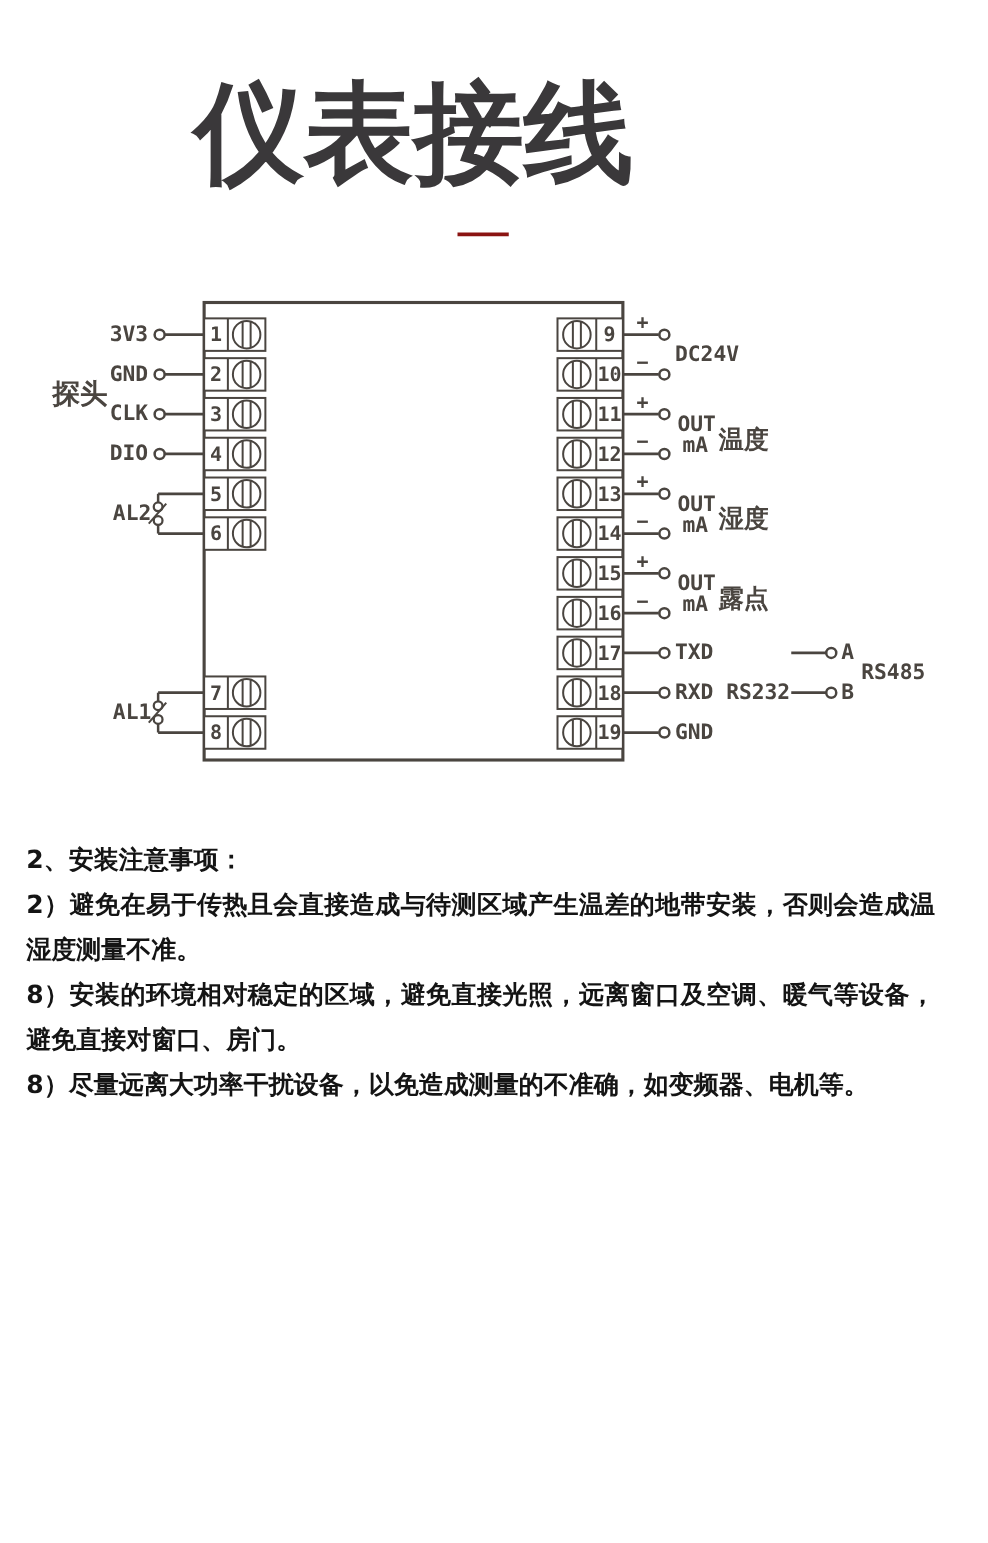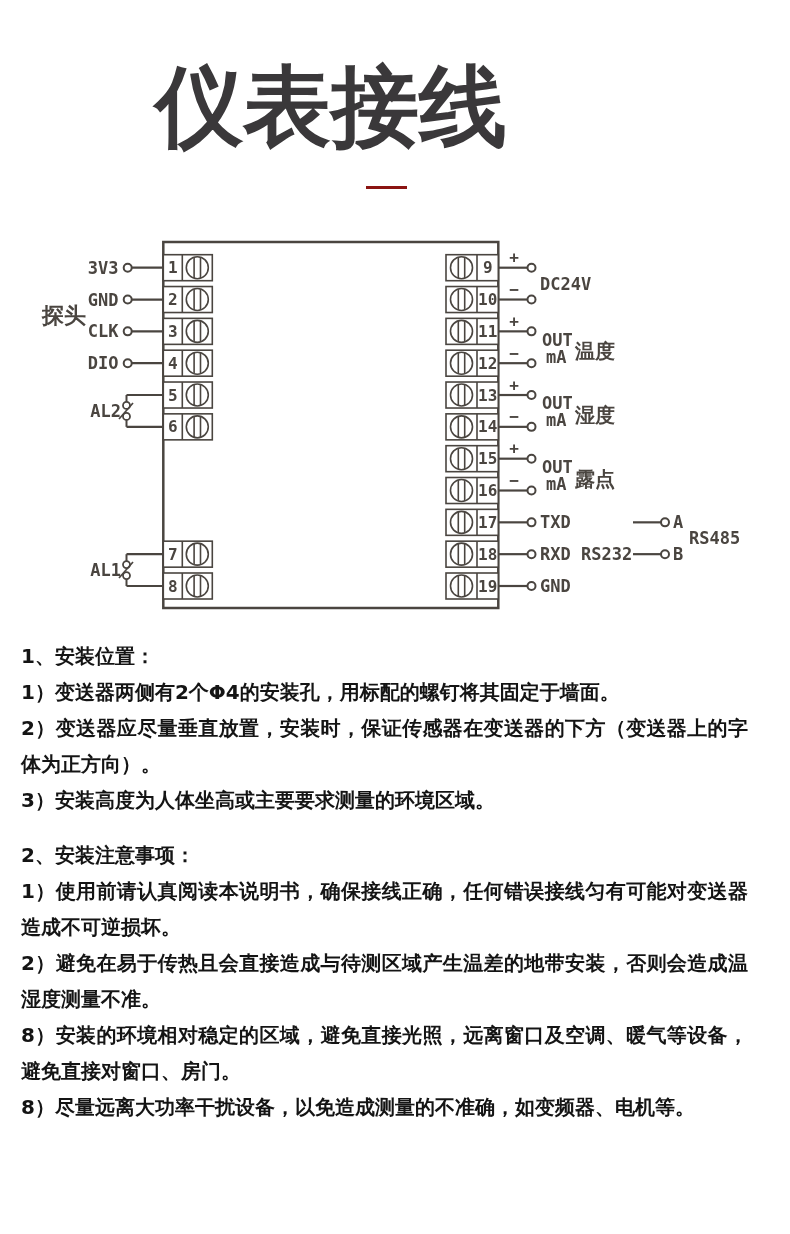--- a/index.html
+++ b/index.html
@@ -22,21 +22,21 @@
     width: 41px; height: 3px;
   }
   #wiring-svg { position: absolute; top: 0; left: 0; }
   .sections {
     position: absolute; top: 638px; left: 21px; width: 727px;
     color: #141414;
     font-size: 20px; line-height: 36px; font-weight: 600;
     text-align: justify;
   }
   .sections p { margin: 0; }
-  .section-2 { margin-top: 19px; }
+  .section-2 { margin-top: 31px; }
 </style>
 </head>
 <body>
 
 <h1 class="title" style="color: rgb(58, 56, 58);">仪表接线</h1>
 <div class="title-underline" style="background: rgb(139, 20, 18);"></div>
 
 <svg id="wiring-svg" width="790" height="625" viewBox="0 0 790 625">
     <rect x="163.3" y="242" width="335" height="366" fill="none" stroke="#4a4540" stroke-width="2.5"></rect>
     <rect x="163.3" y="254.7" width="49" height="26" fill="#ffffff" stroke="#4a4540" stroke-width="1.6"></rect>
@@ -228,26 +228,19 @@
     <line x1="633" y1="522.3399999999999" x2="661" y2="522.3399999999999" stroke="#4a4540" stroke-width="2.2"></line>
     <circle cx="665" cy="522.3399999999999" r="4" fill="none" stroke="#4a4540" stroke-width="2"></circle>
     <text x="673" y="522.3399999999999" fill="#4a4540" font-size="17" font-weight="bold" text-anchor="start" dominant-baseline="central" font-family="&quot;DejaVu Sans Mono&quot;, monospace">A</text>
     <line x1="633" y1="554.17" x2="661" y2="554.17" stroke="#4a4540" stroke-width="2.2"></line>
     <circle cx="665" cy="554.17" r="4" fill="none" stroke="#4a4540" stroke-width="2"></circle>
     <text x="673" y="554.17" fill="#4a4540" font-size="17" font-weight="bold" text-anchor="start" dominant-baseline="central" font-family="&quot;DejaVu Sans Mono&quot;, monospace">B</text>
     <text x="689" y="538.2549999999999" fill="#4a4540" font-size="17" font-weight="bold" text-anchor="start" dominant-baseline="central" font-family="&quot;DejaVu Sans Mono&quot;, monospace">RS485</text>
   </svg>
 
 <div class="sections">
-  <div class="section">
-    <p>1、安装位置：</p>
-    <p>1）变送器两侧有2个Φ4的安装孔，用标配的螺钉将其固定于墙面。</p>
-    <p>2）变送器应尽量垂直放置，安装时，保证传感器在变送器的下方（变送器上的字体为正方向）。</p>
-    <p>3）安装高度为人体坐高或主要要求测量的环境区域。</p>
-  </div>
   <div class="section section-2">
     <p>2、安装注意事项：</p>
-    <p>1）使用前请认真阅读本说明书，确保接线正确，任何错误接线匀有可能对变送器造成不可逆损坏。</p>
     <p>2）避免在易于传热且会直接造成与待测区域产生温差的地带安装，否则会造成温湿度测量不准。</p>
     <p>8）安装的环境相对稳定的区域，避免直接光照，远离窗口及空调、暖气等设备，避免直接对窗口、房门。</p>
     <p>8）尽量远离大功率干扰设备，以免造成测量的不准确，如变频器、电机等。</p>
   </div>
 </div>
 
 </body></html>

